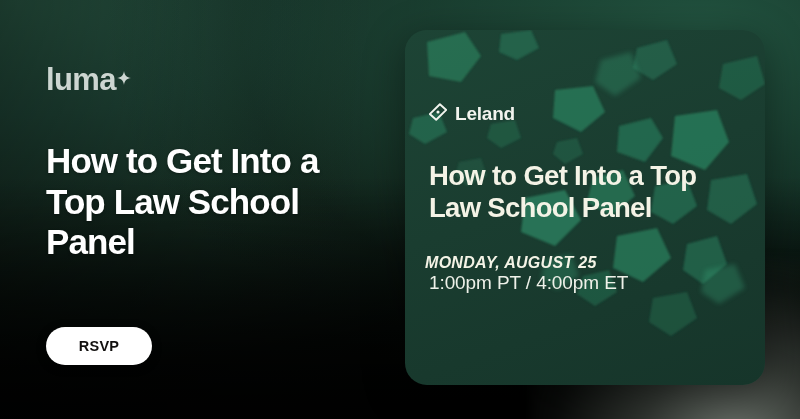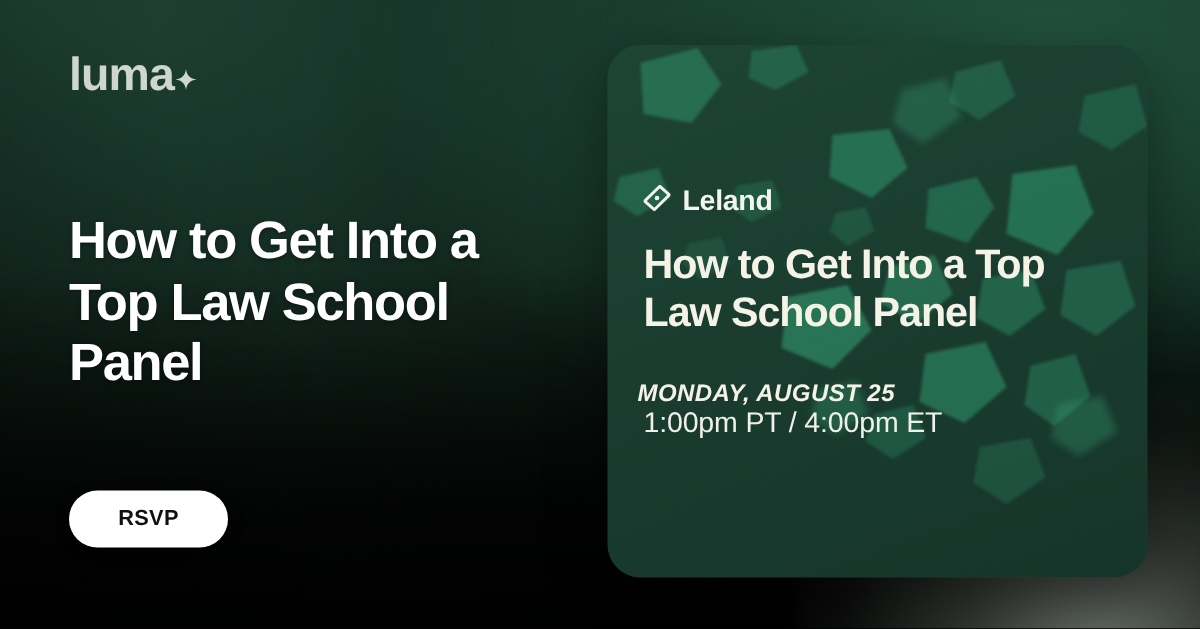--- a/index.html
+++ b/index.html
@@ -57,24 +57,24 @@
   
   .left-col {
     position: absolute;
     left: 46px;
     top: 0;
     width: 330px;
     height: 419px;
   }
   .brand {
     position: absolute;
-    top: 34px;
+    top: 64px;
     left: 0;
     display: flex;
-    align-items: flex-end;
+    align-items: center;
   }
   .brand-word {
     font-size: 31px;
     font-weight: 700;
     letter-spacing: -0.6px;
     color: #cdd6d1;
     line-height: 1;
   }
   .brand-spark {
     margin-left: 1px;
@@ -135,23 +135,22 @@
   .card-inner {
     position: absolute;
     inset: 0;
     padding: 0;
   }
   .card-logo {
     position: absolute;
     top: 73px;
     left: 24px;
     display: flex;
-    align-items: flex-end;
+    align-items: flex-start;
     gap: 8px;
-    margin-top: 20px;
   }
   .card-logo-text {
     font-size: 19px;
     font-weight: 700;
     color: #f2f4ee;
     letter-spacing: -0.2px;
   }
   .card-title {
     position: absolute;
     top: 130px;

